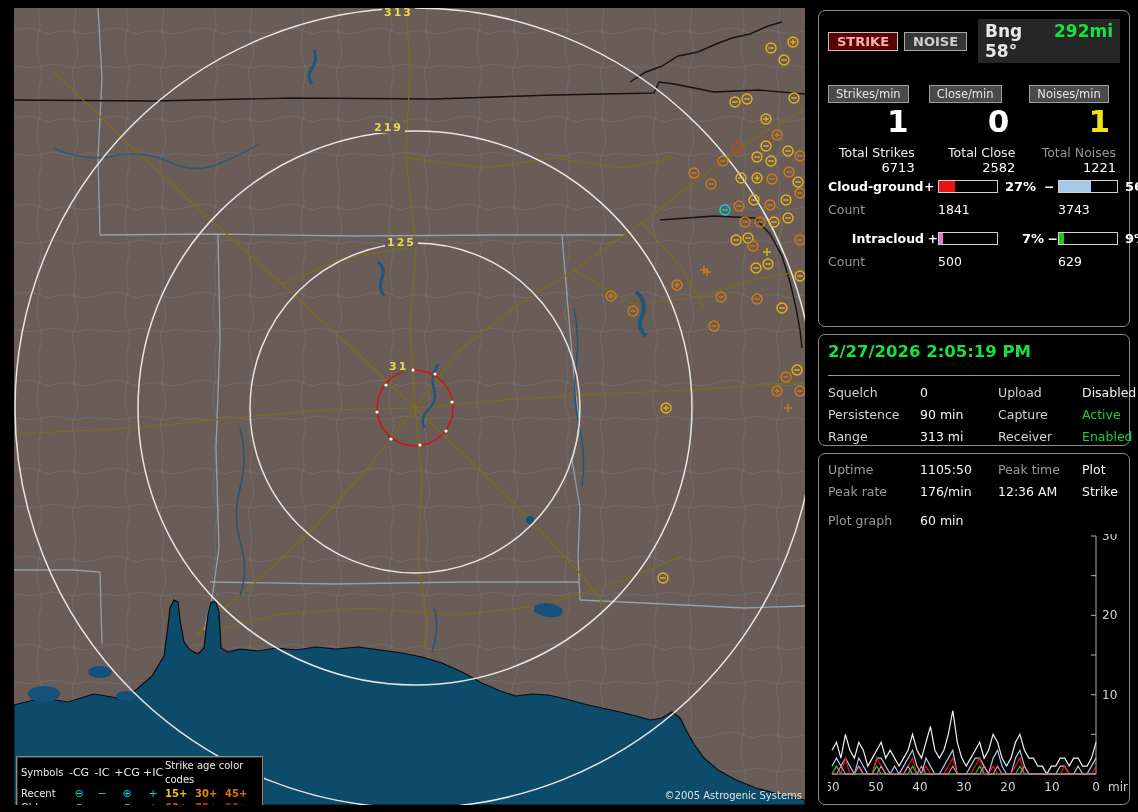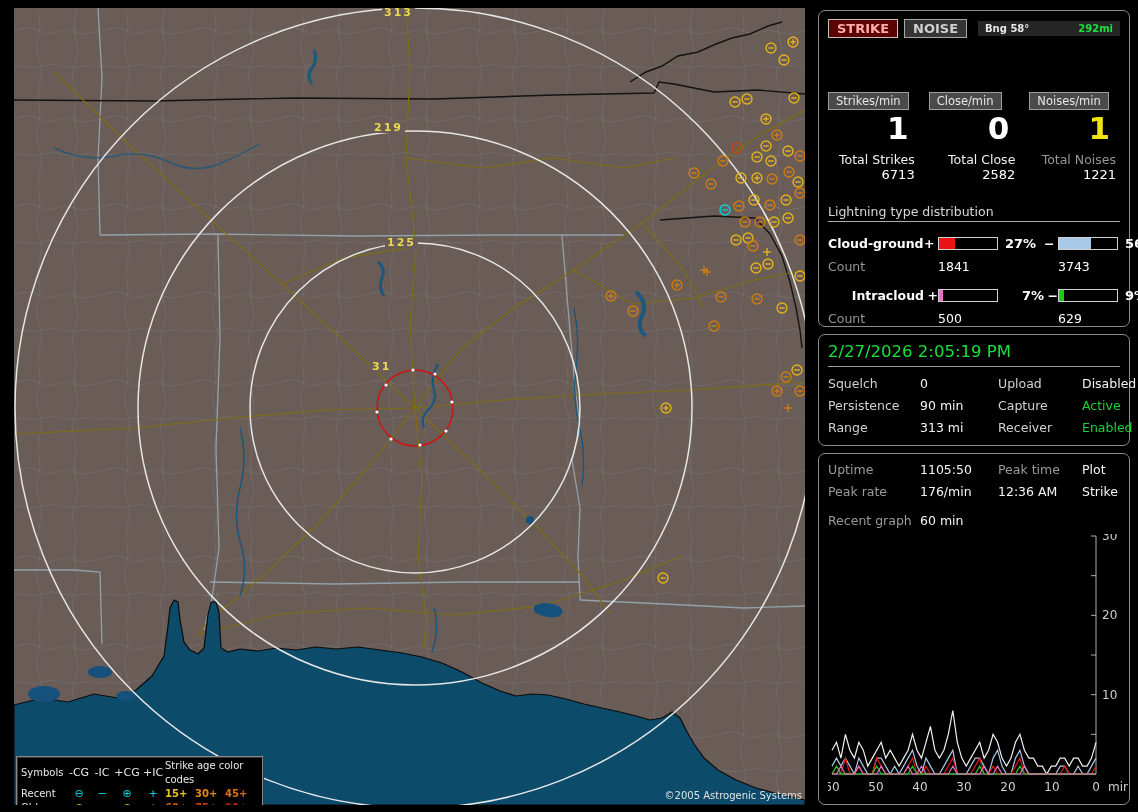--- a/index.html
+++ b/index.html
@@ -25,46 +25,46 @@
   .panel-box{position:absolute;background:#000;border:1px solid #8a8a8a;border-radius:7px;
     color:#e8e8e8;font-size:12.5px;}
   #box1{left:818px;top:10px;width:312px;height:317px;padding:8px 9px;box-sizing:border-box;}
   #box2{left:818px;top:334px;width:312px;height:112px;padding:7px 9px;box-sizing:border-box;}
   #box3{left:818px;top:453px;width:312px;height:352px;padding:8px 9px;box-sizing:border-box;}
 
   .btn-row{display:flex;align-items:center;}
   .btn{font-weight:bold;font-size:13px;padding:1px 8px;border:1px solid #a8a8a8;cursor:pointer;}
   #strike-btn{background:#5c0404;color:#ffabab;border-color:#c2c2c2;}
   #noise-btn{background:#353535;color:#cfcfcf;margin-left:6px;}
-  #bearing-box{margin-left:auto;background:#262626;padding:2px 7px;font-weight:bold;font-size:10px;
+  #bearing-box{margin-left:auto;background:#262626;padding:2px 7px;font-weight:bold;font-size:17px;
     display:flex;width:128px;}
   #bearing-dist{margin-left:auto;color:#17e23c;}
 
   .trio{display:grid;grid-template-columns:1fr 1fr 1fr;column-gap:10px;}
   .counter-label{background:#4a4a4a;border:1px solid #9d9d9d;color:#e6e6e6;font-size:11.5px;
     padding:1px 7px;display:inline-block;cursor:pointer;}
-  .counter-col{text-align:left;margin-top:32px;}
+  .counter-col{text-align:left;}
   .big-num{font-size:31px;font-weight:bold;text-align:right;padding-right:10px;line-height:36px;}
   .num-white{color:#ffffff;} .num-yellow{color:#f0e312;}
   .total-label{font-size:12.5px;color:#f0f0f0;text-align:right;padding-right:4px;margin-top:6px;}
   .total-val{font-size:13px;color:#ffffff;text-align:right;padding-right:4px;}
   .muted{color:#969696;}
 
   #dist-title{color:#d8d8d8;border-bottom:1px solid #aeaeae;padding-bottom:2px;margin-top:22px;margin-bottom:10px;}
   .dist-row{display:grid;grid-template-columns:96px 14px 62px 44px 14px 62px auto;align-items:center;height:22px;}
   .dist-name{font-weight:bold;color:#ffffff;}
   .sign{font-weight:bold;color:#ffffff;}
   .bar{display:inline-block;width:58px;height:11px;border:1px solid #d2d2d2;background:#000;}
   .bar-fill{display:block;height:11px;}
   .pct{font-weight:bold;color:#ffffff;font-size:13px;padding-left:5px;}
   .count-row{display:grid;grid-template-columns:110px 120px auto;height:24px;align-items:center;}
   .count-val{font-weight:normal;color:#ffffff;}
 
-  #datetime{color:#17e23c;font-weight:normal;font-size:16.5px;border-bottom:1px solid #9a9a9a;
-    padding-bottom:5px;margin-bottom:9px;}
+  #datetime{color:#17e23c;font-weight:bold;font-size:16.5px;border-bottom:1px solid #9a9a9a;
+    padding-bottom:14px;margin-bottom:9px;}
   .stat-grid{display:grid;grid-template-columns:92px 78px 84px auto;row-gap:7px;}
   .lab{color:#d2d2d2;} .dim{color:#9a9a9a;} .val{color:#f5f5f5;}
   .green{color:#17d434;}
 
   #trend-row{margin-top:14px;display:grid;grid-template-columns:92px auto;}
   #trend-svg{display:block;margin-top:6px;}
 </style>
 </head>
 <body>
 
@@ -386,21 +386,21 @@
           <g transform="translate(649,570)" stroke="#e2b31c" stroke-width="1.4" fill="none">
             <circle cx="0" cy="0" r="5"></circle>
             <line x1="-2.8" y1="0" x2="2.8" y2="0"></line>
           </g>
         </g>
     </svg>
 
     <div class="ring-label" style="left:368px;top:-1px;">313</div>
     <div class="ring-label" style="left:358px;top:114px;">219</div>
     <div class="ring-label" style="left:371px;top:229px;">125</div>
-    <div class="ring-label" style="left:356px;top:353px;text-align:center;">31</div>
+    <div class="ring-label" style="left:373px;top:353px;text-align:center;">31</div>
 
     <div id="legend">
       <div class="lg-row">
         <span>Symbols</span>
         <span class="lg-sym">-CG</span>
         <span class="lg-sym">-IC</span>
         <span class="lg-sym">+CG</span>
         <span class="lg-sym">+IC</span>
         <span class="lg-age-title">Strike age color codes</span>
       </div>
@@ -447,21 +447,20 @@
       <div class="big-num num-white">0</div>
       <div class="big-num num-yellow">1</div>
       <div class="total-label">Total Strikes</div>
       <div class="total-label">Total Close</div>
       <div class="total-label muted">Total Noises</div>
       <div class="total-val">6713</div>
       <div class="total-val">2582</div>
       <div class="total-val">1221</div>
     </div>
 
-    <div id="dist-title">Lightning type distribution</div>
 
     <div class="dist-row">
       <span class="dist-name">Cloud-ground</span>
       <span class="sign">+</span>
       <span class="bar">
           <span class="bar-fill" style="width: 27%; background-color: rgb(232, 20, 20);"></span>
         </span>
       <span class="pct">27%</span>
       <span class="sign">−</span>
       <span class="bar">
@@ -522,21 +521,21 @@
       <span class="dim">Peak time</span>
       <span class="val">Plot</span>
 
       <span class="dim">Peak rate</span>
       <span class="val">176/min</span>
       <span class="val">12:36 AM</span>
       <span class="val">Strike</span>
     </div>
 
     <div id="trend-row">
-      <span class="dim">Recent graph</span>
+      <span class="dim">Plot graph</span>
       <span class="val">60 min</span>
     </div>
 
     <svg id="trend-svg" viewBox="0 0 300 262" width="300" height="262">
         <g stroke="#b0b0b0" stroke-width="1" fill="none">
           <line x1="268" y1="2" x2="268" y2="240"></line>
           <line x1="4" y1="240" x2="268" y2="240"></line>
           <line x1="268" y1="200.33333333333331" x2="263" y2="200.33333333333331"></line>
           <line x1="268" y1="160.66666666666666" x2="263" y2="160.66666666666666"></line>
           <line x1="268" y1="121" x2="263" y2="121"></line>

